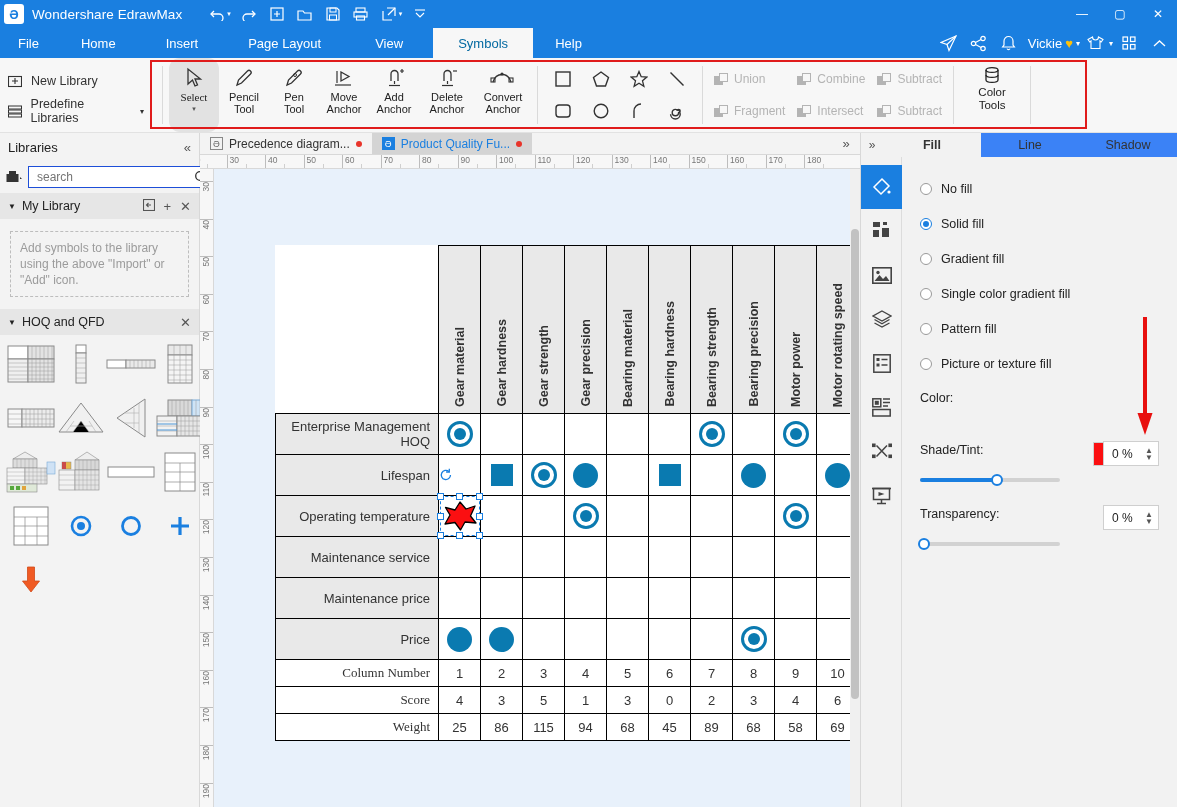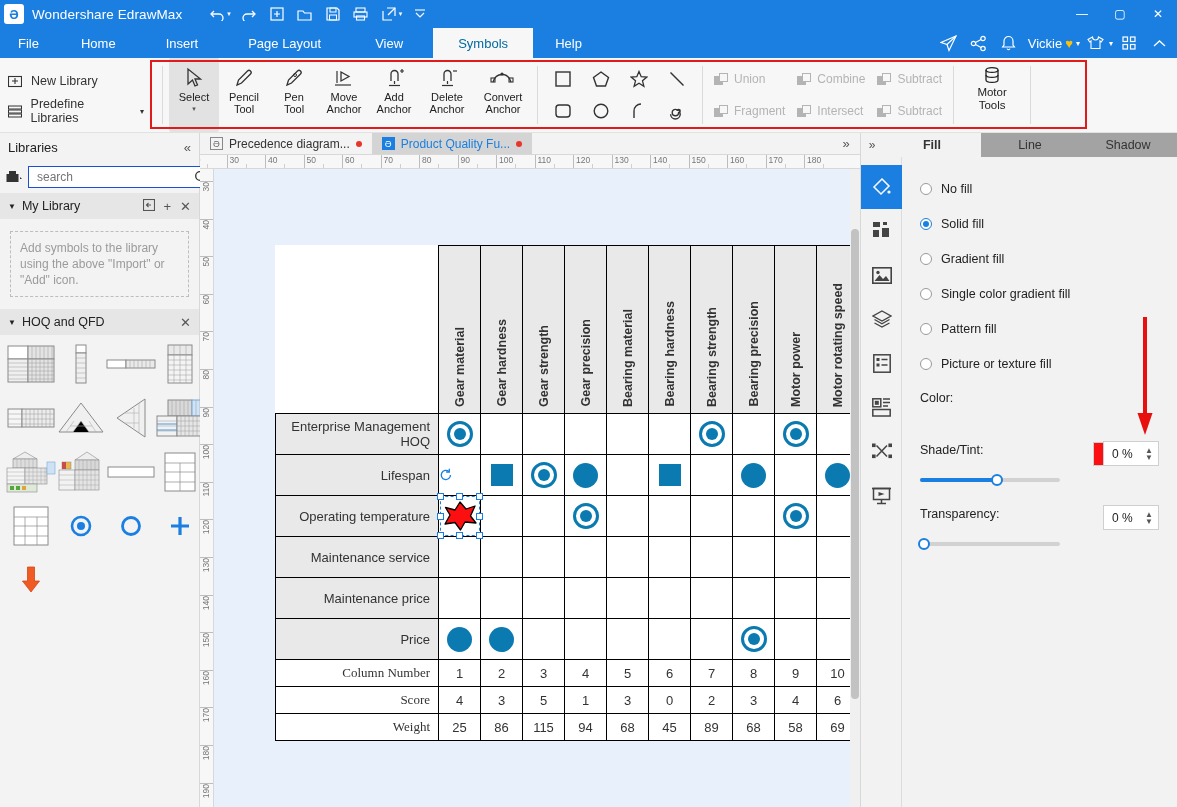--- a/index.html
+++ b/index.html
@@ -67,21 +67,21 @@
   }
   #ribbon-tools { display:flex; align-items:stretch; padding-left:6px; }
   .sep { width:1px; background:#dadada; margin:8px 6px; }
   .tool {
     width:50px; display:flex; flex-direction:column; align-items:center;
     justify-content:flex-start; padding-top:7px; font-size:11px; color:#222;
     line-height:12px; text-align:center;
   }
   .tool.wide { width:56px; }
   .tool .glyph { height:26px; display:flex; align-items:center; justify-content:center; }
-  .tool.selected { background:#e2e2e2; border-radius:2px; }
+  .tool.selected { background:#e2e2e2; border-radius:11px;font-family:Liberation Serif, serif; }
   .shape-grid { display:grid; grid-template-columns:repeat(4,38px);
                 grid-template-rows:32px 32px; align-items:center; justify-items:center;
                 padding-top:5px; }
   .bool-grid { display:grid; grid-template-columns:repeat(3,auto);
                grid-template-rows:32px 32px; align-items:center; padding-top:5px;
                column-gap:2px; }
   .bool-item { display:flex; align-items:center; gap:5px; color:#b4b4b4;
                font-size:12px; padding:0 5px; white-space:nowrap; }
   .bool-ic { position:relative; width:15px; height:13px; }
   .bool-ic i { position:absolute; display:block; border:1.4px solid #b4b4b4; }
@@ -184,21 +184,21 @@
             background:#c2c2c2; border-radius:4px; }
 
   
   #rightpanel { width:317px; background:#f2f2f2; border-left:1px solid #d8d8d8;
                 display:flex; flex-direction:column; position:relative; }
   #rp-tabs { height:24px; display:flex; align-items:stretch; background:#f2f2f2;
              position:relative; }
   #rp-collapse { width:22px; display:flex; align-items:center; justify-content:center;
                  color:#555; font-size:12px; }
   .rp-tab { flex:1; display:flex; align-items:center; justify-content:center;
-            font-size:12.5px; color:#333; background:#a3a3a3; }
+            font-size:12.5px; color:#333; background:#3b82f6; }
   .rp-tab.active { background:#f2f2f2; font-weight:bold; }
   #rp-body { flex:1; display:flex; }
   #rp-icons { width:41px; background:#f2f2f2; border-right:1px solid #dcdcdc;
               padding-top:8px; }
   .rpi { width:41px; height:44px; display:flex; align-items:center; justify-content:center;
          color:#444; font-size:16px; }
   .rpi.active { background:#1a7fe0; color:#fff; }
   #rp-content { flex:1; padding:14px 0 0 18px; position:relative; }
   .radio-row { display:flex; align-items:center; gap:9px; height:35px; font-size:12.5px;
                color:#222; }
@@ -554,21 +554,21 @@
     <div class="sep"></div>
 
     <div id="symtools">
       <span class="glyph">
         <svg width="18" height="20" viewBox="0 0 18 20">
             <ellipse cx="9" cy="4" rx="6" ry="2.4" fill="none" stroke="#222" stroke-width="1.3"></ellipse>
             <path d="M3 4 v5 a6 2.4 0 0 0 12 0 V4" fill="none" stroke="#222" stroke-width="1.3"></path>
             <path d="M3 9 v5 a6 2.4 0 0 0 12 0 V9" fill="none" stroke="#222" stroke-width="1.3"></path>
           </svg>
       </span>
-      <span>Motor</span>
+      <span>Color</span>
       <span>Tools</span>
     </div>
     <div class="sep"></div>
   </div>
 </div>
 
 <div id="main">
 
   <div id="leftpanel">
     <div id="lib-head">

